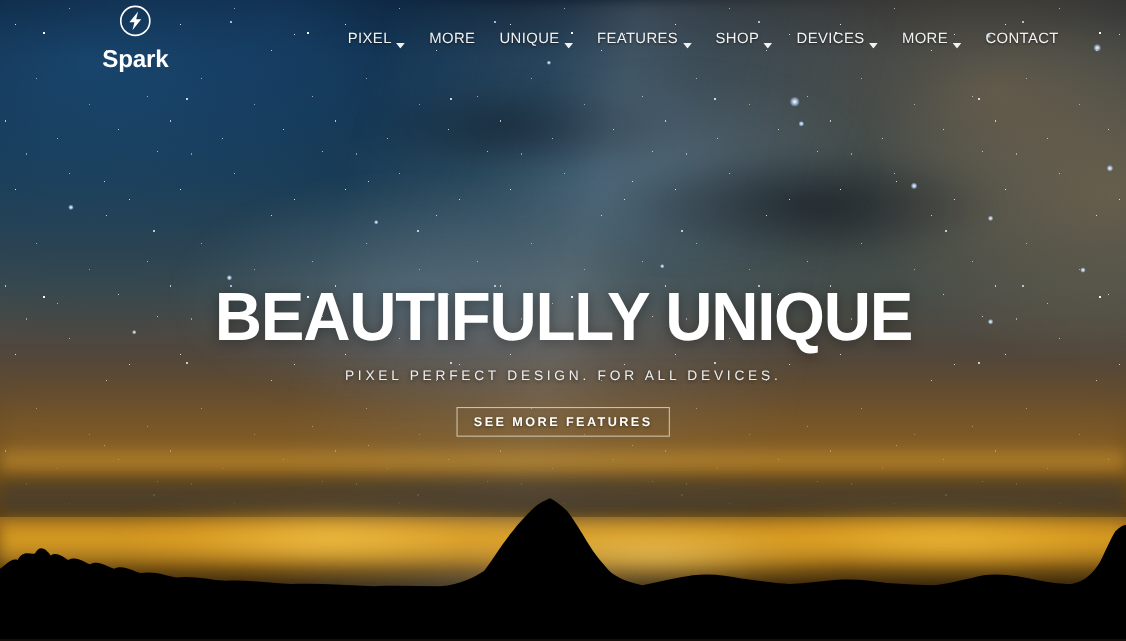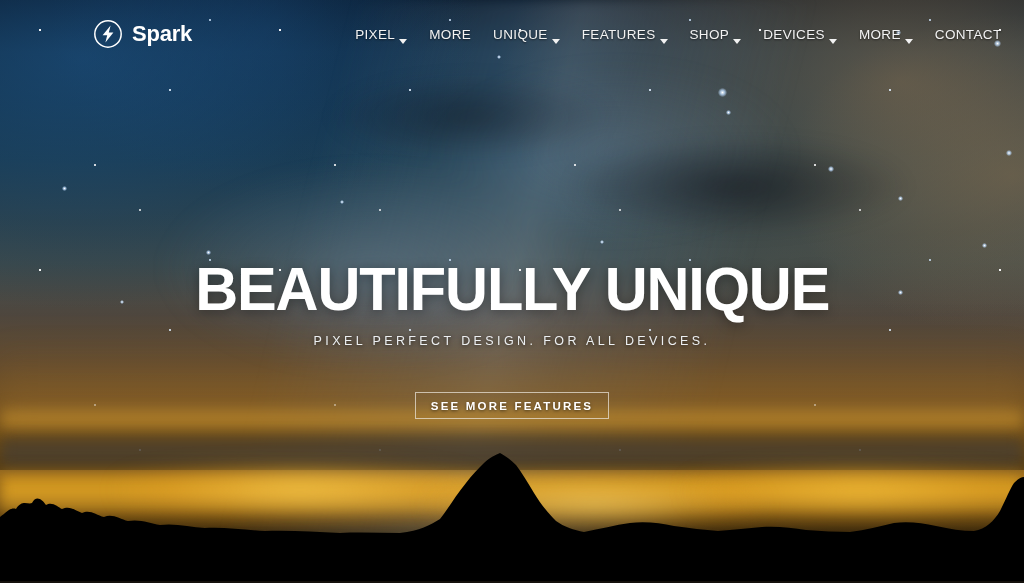--- a/index.html
+++ b/index.html
@@ -116,40 +116,40 @@
               background:linear-gradient(to bottom, rgba(120,90,50,0.0), rgba(150,108,48,0.45)); }
 
   
   .silhouette { position:absolute; left:0; bottom:0; width:1024px; height:150px; }
   .silhouette svg { display:block; width:1024px; height:150px; }
   .bottom-line { position:absolute; left:0; bottom:0; width:1024px; height:2px; background:#14100c; }
 
   
   .header { position:absolute; left:0; top:0; width:1024px; height:68px; z-index:30;
             display:flex; align-items:center; }
-  .logo { display:flex; align-items:center; gap:9px; margin-left:93px; }
+  .logo { display:flex; align-items:center; gap:9px; margin-left:93px;flex-direction:column; }
   .logo-mark { width:30px; height:30px; }
   .logo-text { color:#fff; font-size:22px; font-weight:bold; letter-spacing:-0.2px; line-height:1; }
 
   .nav { display:flex; align-items:center; margin-left:152px; gap:0; }
   .nav-item { display:flex; align-items:center; gap:4px; color:#f2f2f2; font-size:13.5px;
               letter-spacing:0.35px; padding:0 11px; cursor:pointer; white-space:nowrap;
               text-shadow:0 1px 2px rgba(0,0,0,0.55); }
   .caret { width:8px; height:5px; display:inline-block; }
 
   
   .hero { position:absolute; left:0; top:0; width:1024px; height:583px; z-index:20;
           display:flex; flex-direction:column; align-items:center; }
   .headline { margin-top:258px; color:#ffffff; font-size:62px; font-weight:bold;
               letter-spacing:-1.2px; line-height:1; white-space:nowrap;
               transform:scaleX(0.96); transform-origin:center;
               text-shadow:0 2px 12px rgba(0,0,0,0.35); }
   .subhead { margin-top:14px; color:#eceff1; font-size:12.5px; letter-spacing:3.4px;
              font-weight:normal; white-space:nowrap; text-shadow:0 1px 4px rgba(0,0,0,0.6); }
-  .cta { margin-top:44px; width:194px; height:27px; border:1px solid rgba(235,230,220,0.72);
+  .cta { margin-top:22px; width:194px; height:27px; border:1px solid rgba(235,230,220,0.72);
          background:transparent; color:#fff; font-size:11.5px; letter-spacing:2.2px;
          font-weight:bold; display:flex; align-items:center; justify-content:center;
          cursor:pointer; font-family:"Liberation Sans", sans-serif;
          text-shadow:0 1px 3px rgba(0,0,0,0.5); }
 </style>
 </head>
 <body>
 
 <div id="stage">
 

